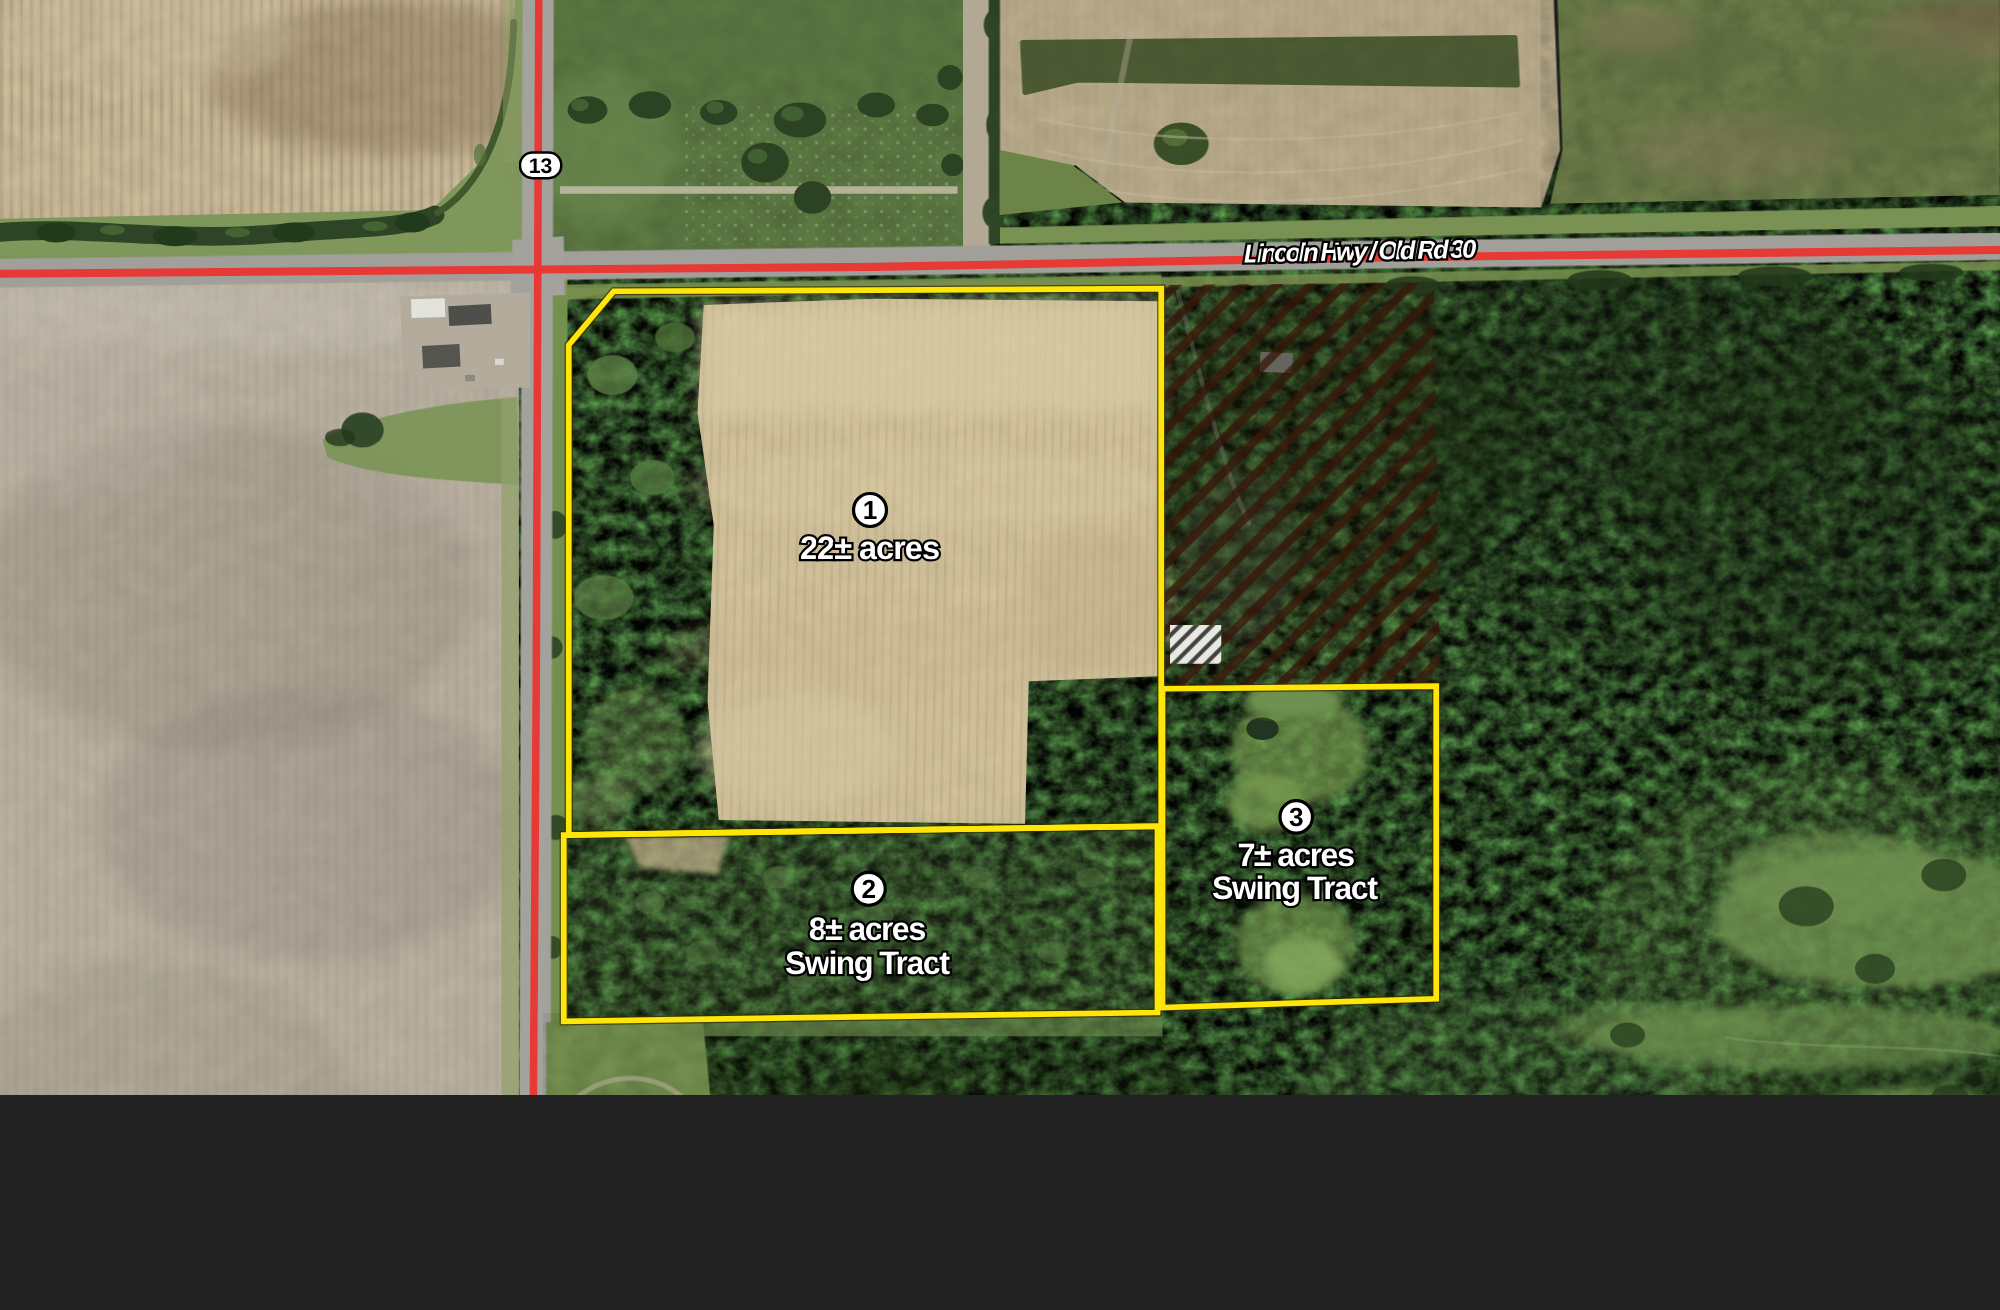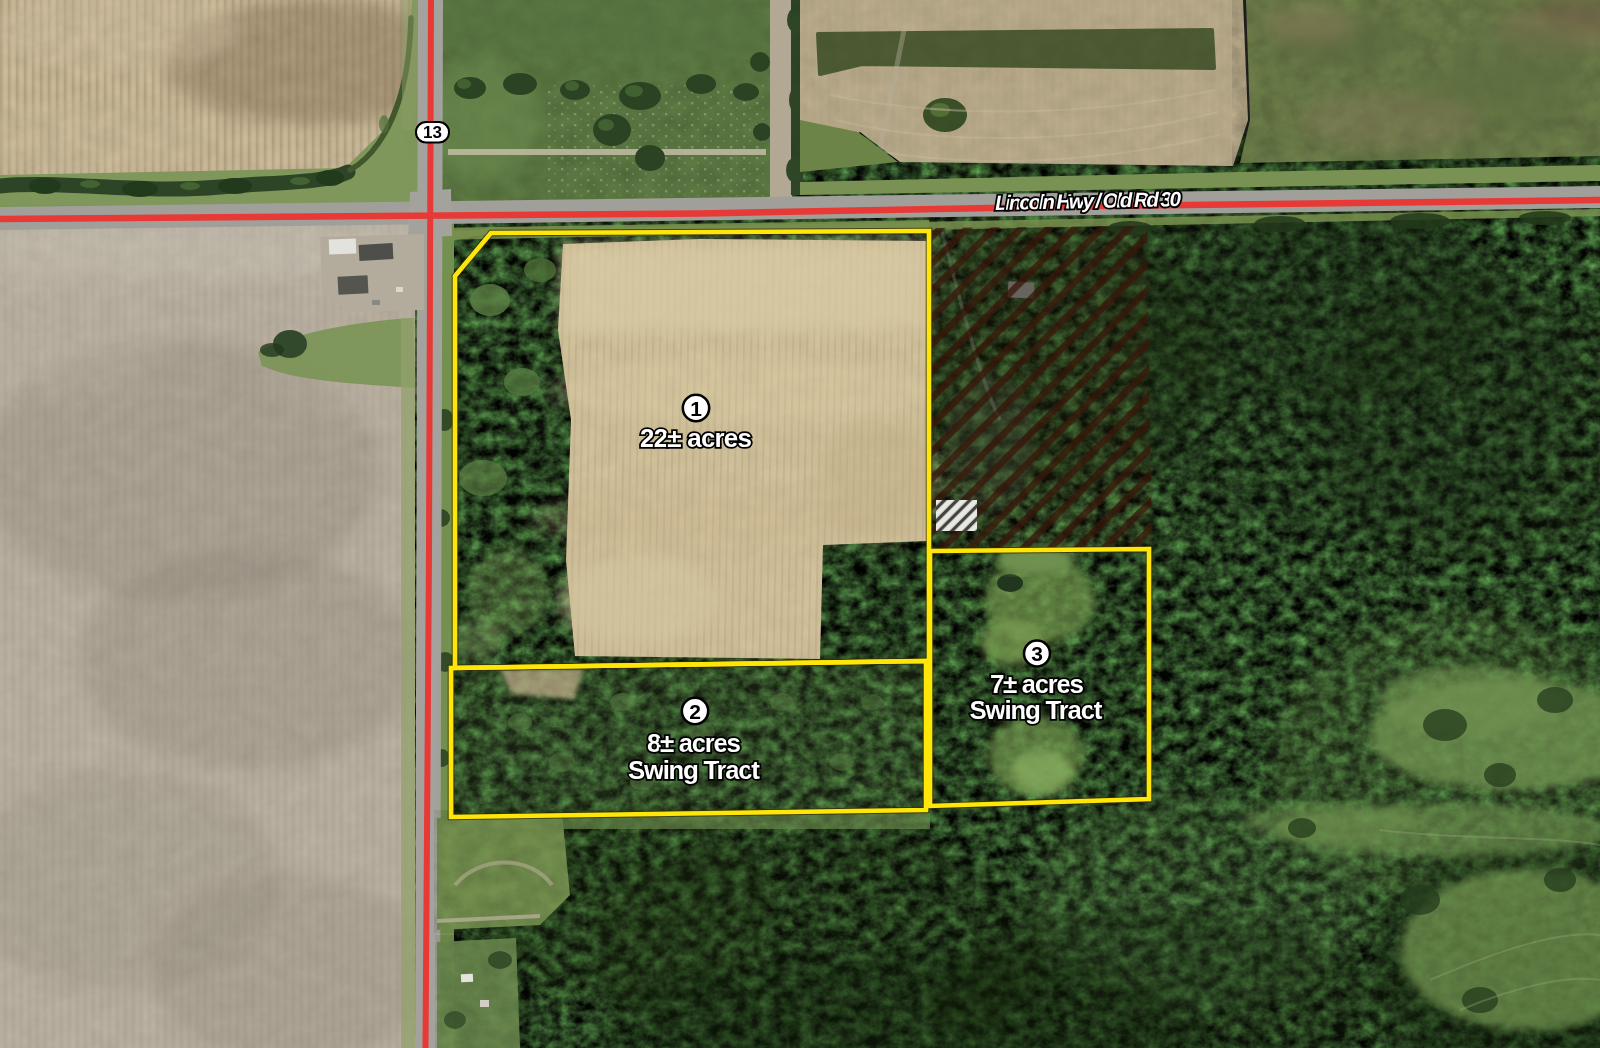--- a/index.html
+++ b/index.html
@@ -1,16 +1,16 @@
 <!DOCTYPE html>
 <html><head>
 <meta charset="utf-8">
 <style>
   html,body{margin:0;padding:0;background:#222;}
-  #stage{position:relative;width:1600px;height:1048px;overflow:hidden;font-family:"Liberation Sans",sans-serif;}
+  #stage{position:relative;width:1600px;height:876px;overflow:hidden;font-family:"Liberation Sans",sans-serif;}
   svg{display:block;}
 </style>
 </head>
 <body>
 <div id="stage">
 <svg width="1600" height="1048" viewBox="0 0 1600 1048">
 <defs>
   <filter id="ftex" x="-2%" y="-2%" width="104%" height="104%" color-interpolation-filters="sRGB">
     <feTurbulence type="fractalNoise" baseFrequency="0.075 0.085" numOctaves="4" seed="11"></feTurbulence>
     <feColorMatrix type="matrix" values="0.58 0 0 0 -0.13  1.00 0 0 0 -0.23  0.50 0 0 0 -0.115  0 0 0 0 1"></feColorMatrix>

